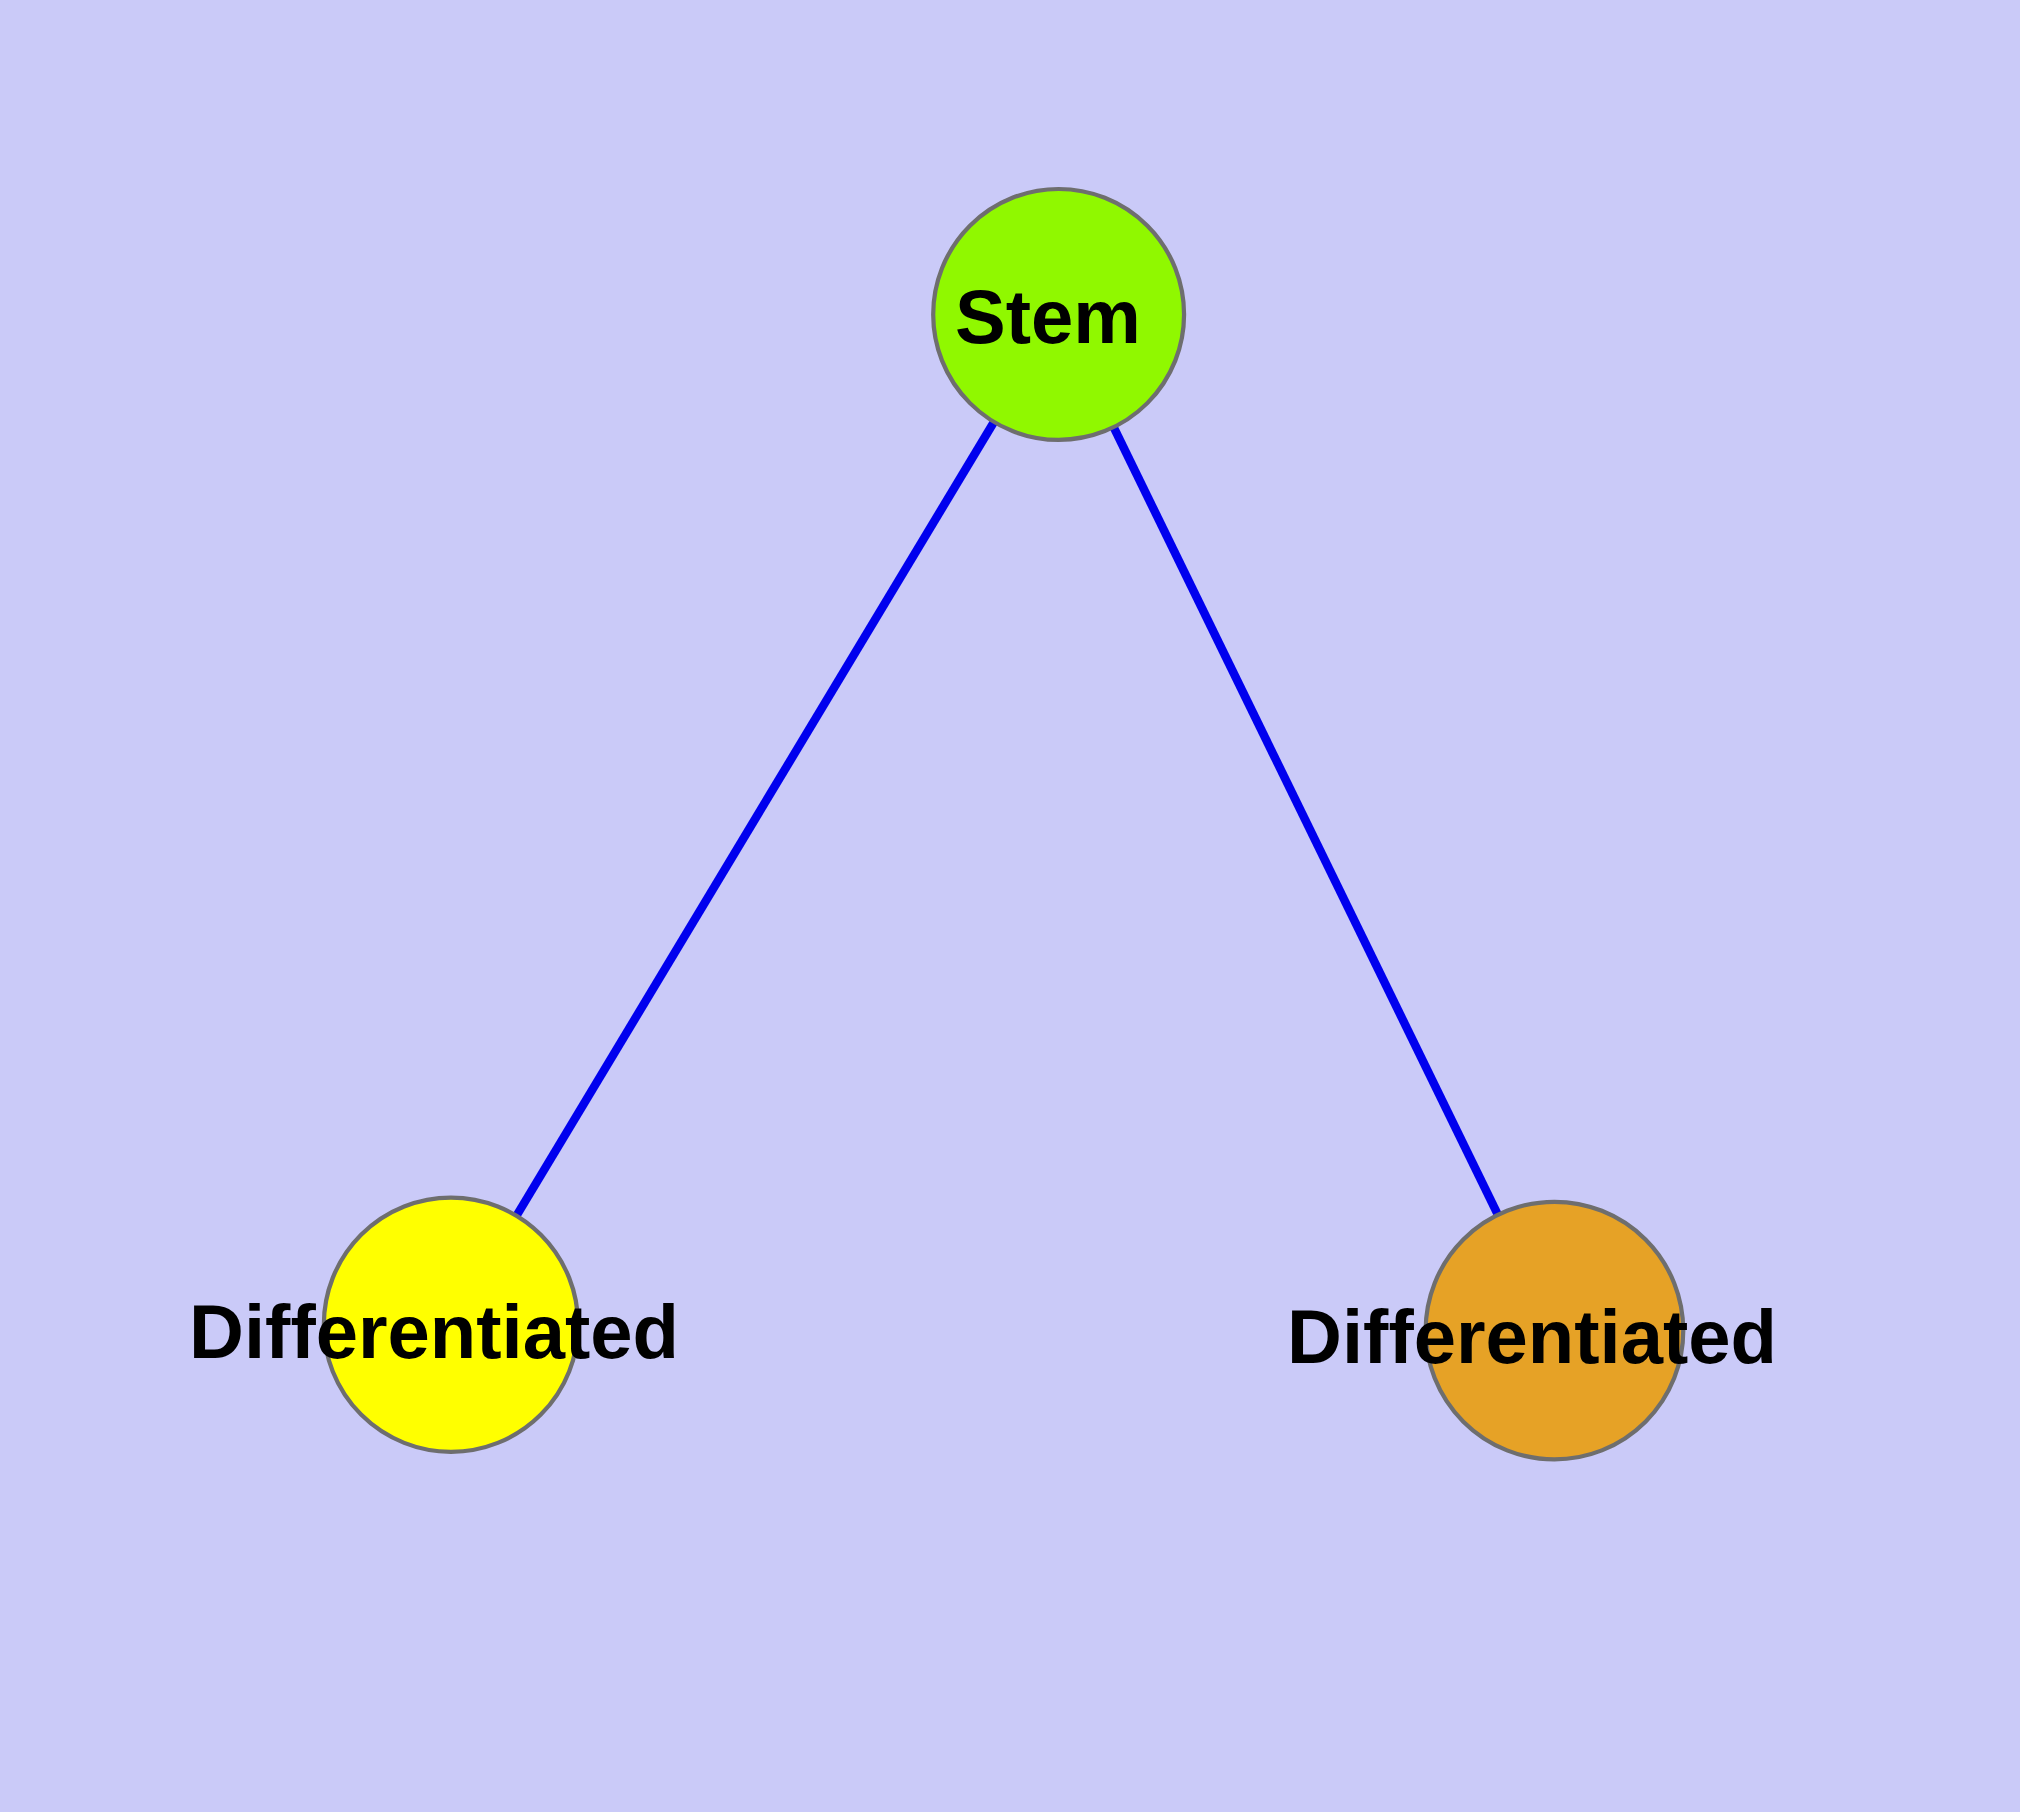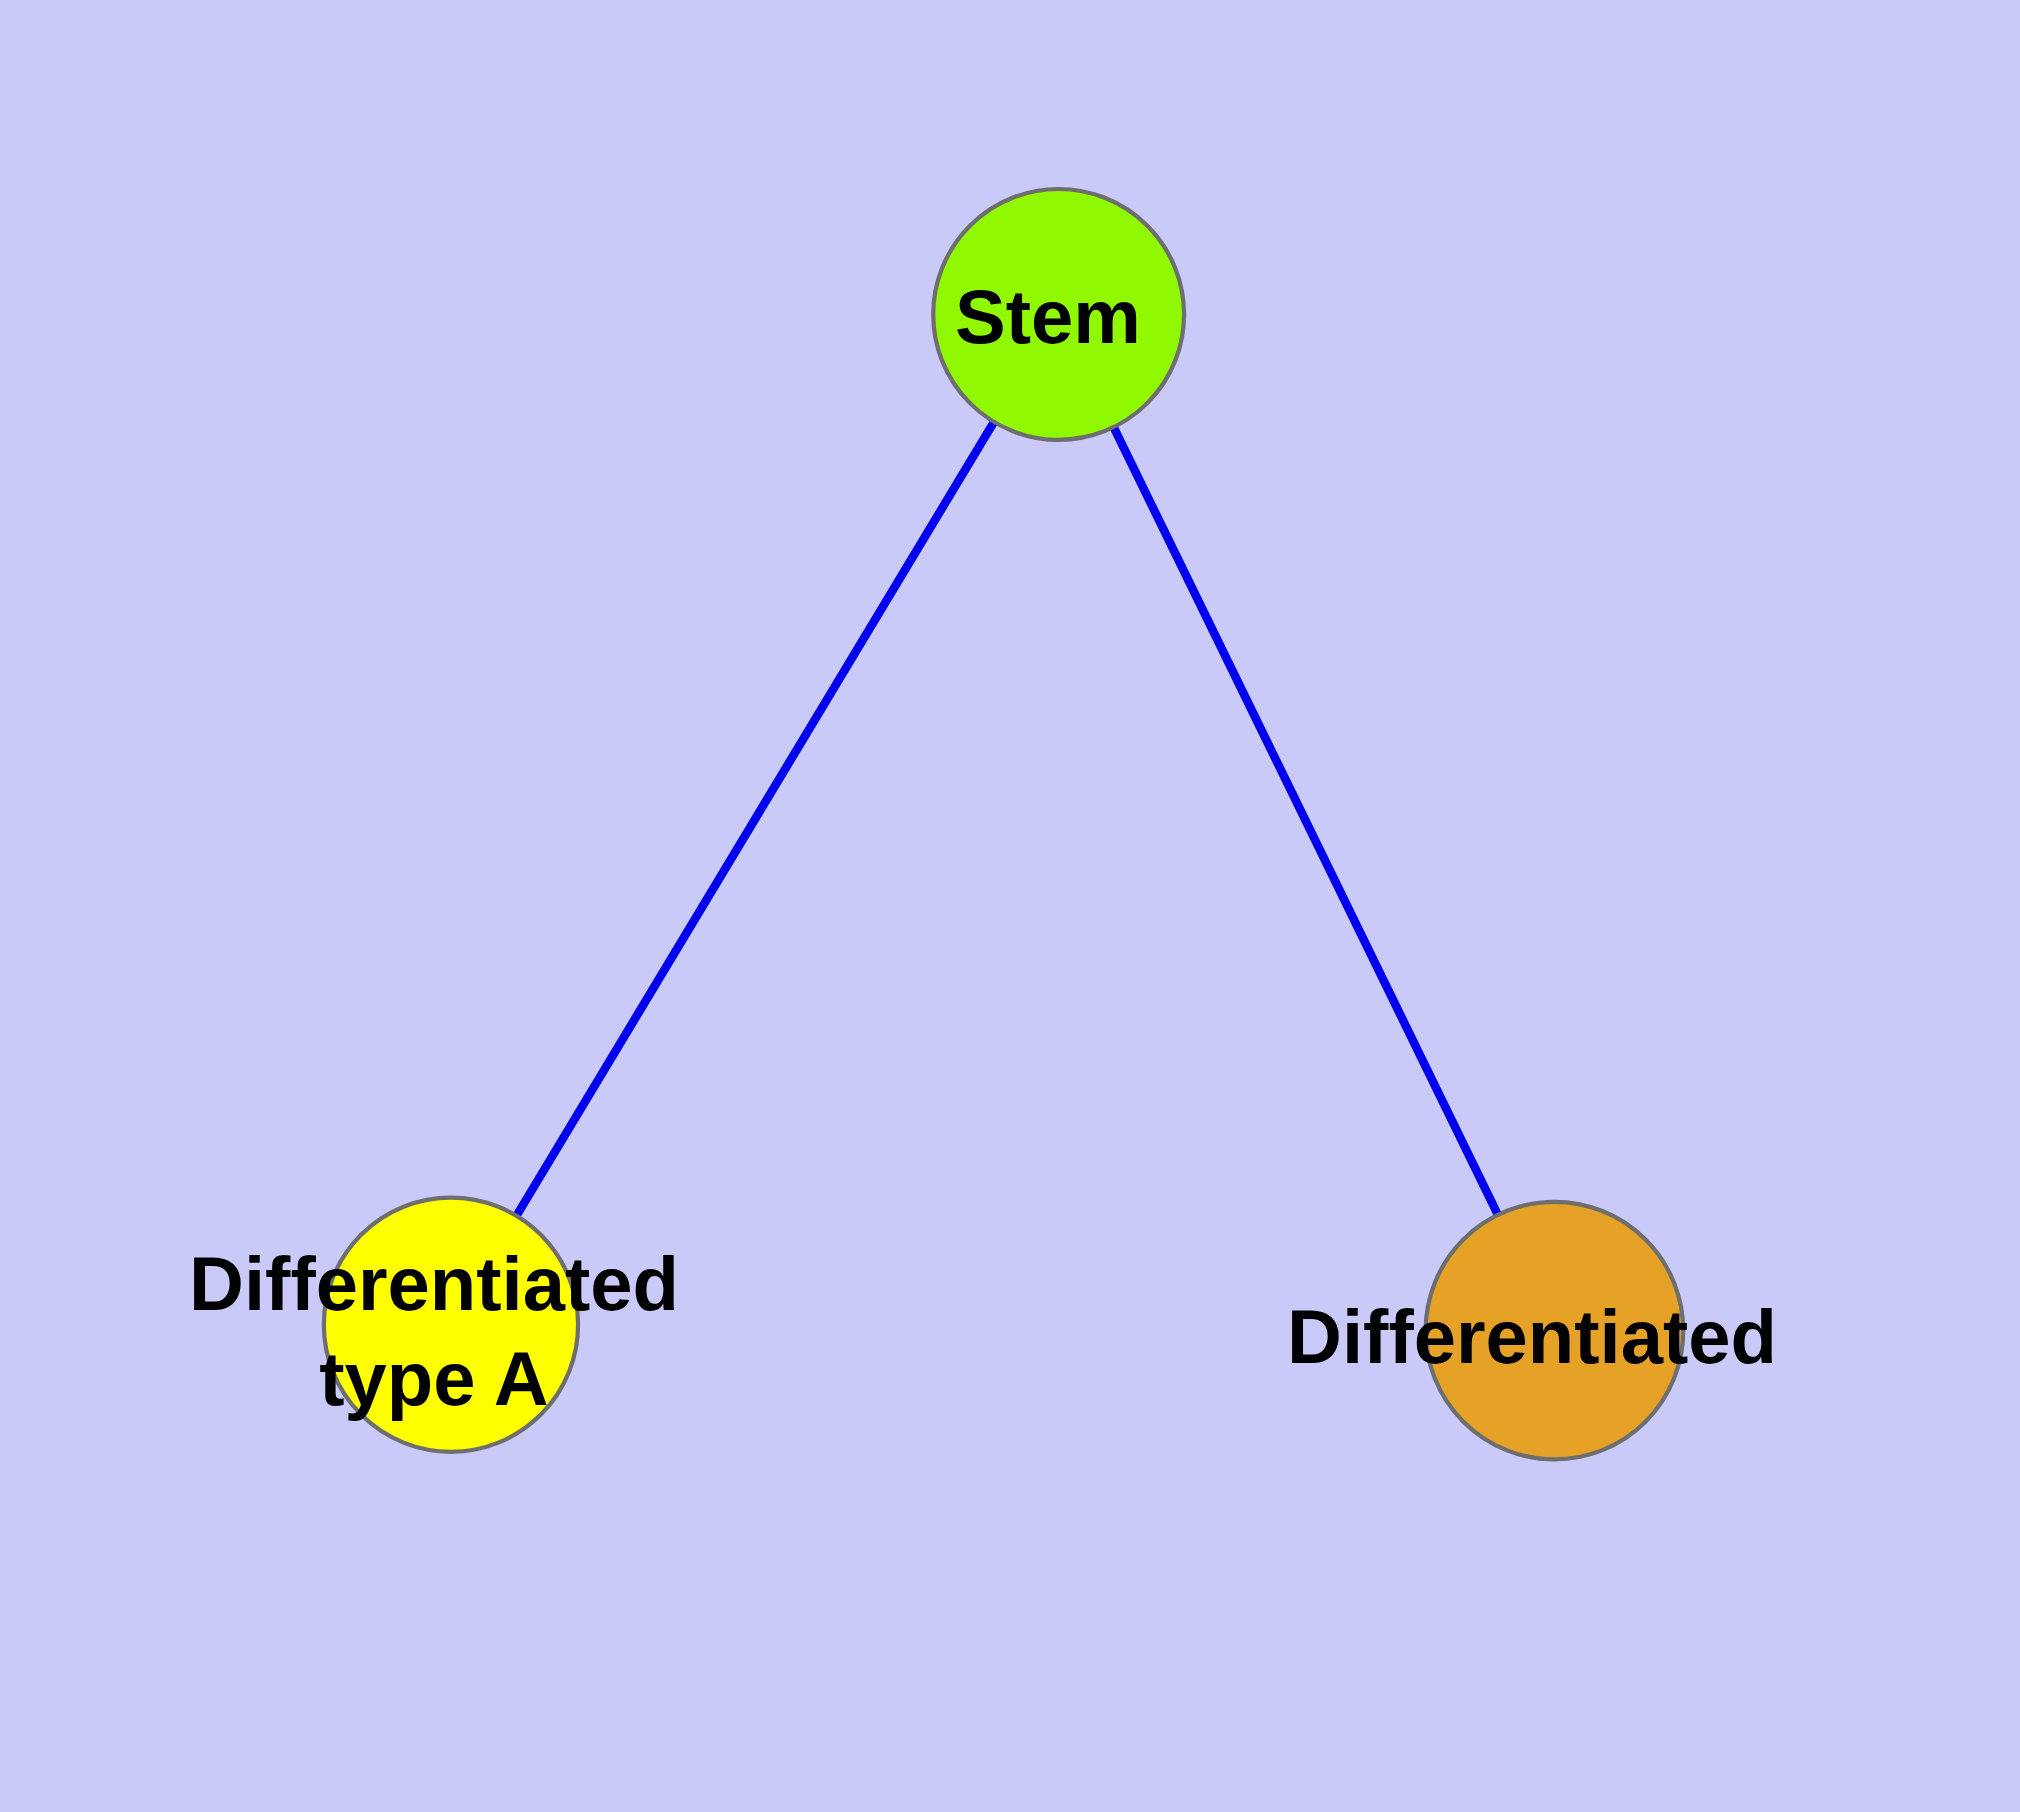--- a/index.html
+++ b/index.html
@@ -63,21 +63,20 @@
 
     <circle class="node-shape" cx="1822" cy="1570" r="152" fill="#E6A226"></circle>
   </svg>
 
   <div class="node-label label-stem">
     <div>Stem</div>
   </div>
 
   <div class="node-label label-type-a">
     <div>Differentiated</div>
-    <div>type A</div>
   </div>
 
   <div class="node-label label-type-b">
     <div>Differentiated</div>
   </div>
 
 </div>
 
 
 </body></html>

